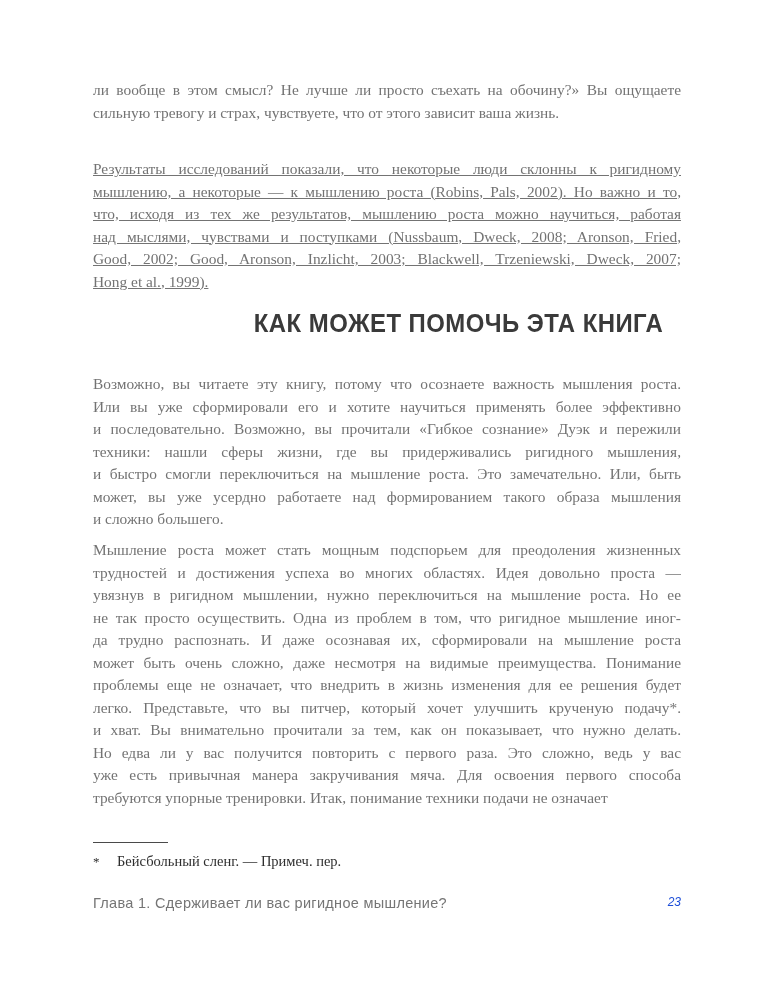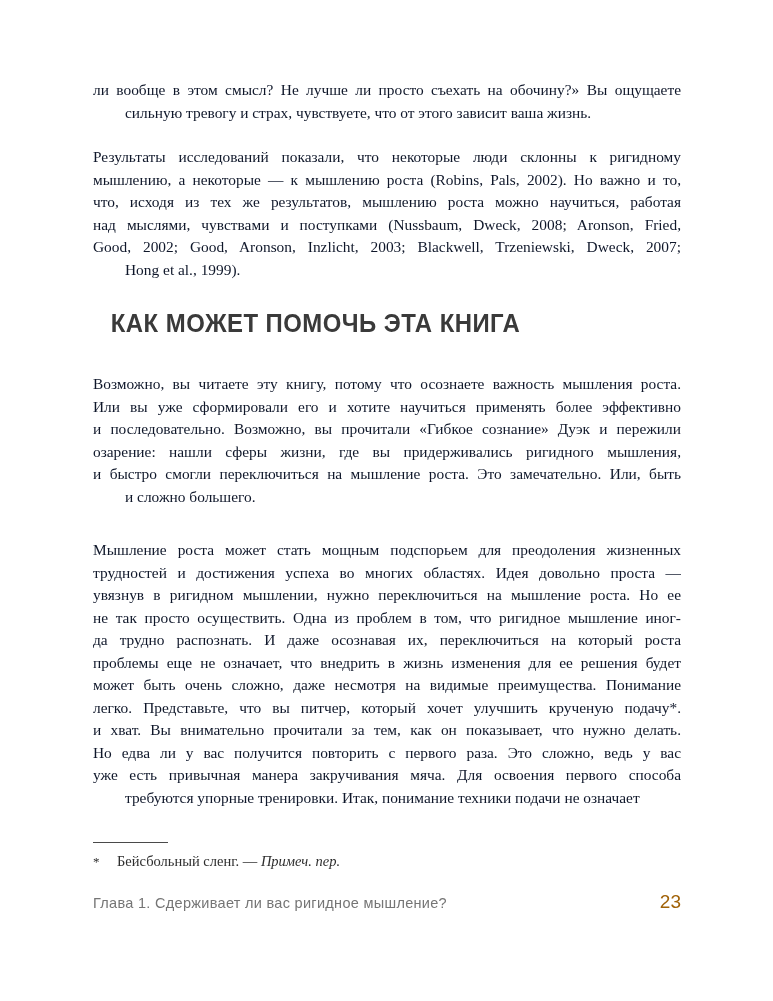--- a/index.html
+++ b/index.html
@@ -17,48 +17,47 @@
     overflow: hidden;
   }
   .textblock {
     position: absolute;
     left: 93px;
     width: 588px;
   }
   .para {
     font-size: 15.4px;
     line-height: 22.5px;
-    color: #0f172a;
+    color: #737373;
   }
   .tline {
     text-align: justify;
     text-align-last: justify;
   }
   .tline-last {
     text-align-last: left;
-    margin-left: 32px;
   }
   .section-heading {
     top: 306px;
-    text-align: left;
+    text-align: right;
   }
   .section-heading .heading-inner {
     display: inline-block;
     font-family: "Liberation Sans", sans-serif;
     font-weight: 700;
     font-size: 26px;
     line-height: 34px;
     color: #3a3a3a;
     letter-spacing: 0.5px;
     transform: scaleX(0.92);
     transform-origin: center;
     white-space: nowrap;
   }
   .p1 { top: 79px; }
-  .p2 { top: 146px; }
+  .p2 { top: 158px; text-decoration: underline; }
   .p3 { top: 373px; }
   .p4 { top: 539px; }
   .footnote-divider {
     position: absolute;
     left: 93px;
     top: 842px;
     width: 75px;
     height: 0;
     border-top: 1.5px solid #4a4a4a;
   }
@@ -67,42 +66,42 @@
     font-size: 14.5px;
     line-height: 20px;
     color: #2e2e2e;
   }
   .footnote-marker {
     display: inline-block;
     width: 24px;
     font-size: 13px;
   }
   .footnote-source {
-    font-style: italic;
   }
   .page-footer {
     top: 893px;
     font-family: "Liberation Sans", sans-serif;
     font-size: 14.5px;
     line-height: 20px;
     color: #757575;
     letter-spacing: 0.3px;
   }
   .running-title {
     position: absolute;
     left: 0;
     top: 0;
   }
   .page-number {
     position: absolute;
     right: 0;
     top: -1px;
-    color: #a16207;
-    font-size: 19px;
+    color: #1d4ed8;
+    font-size: 12px;
     letter-spacing: 0;
+    font-style: italic;
   }
 </style>
 </head>
 <body>
 
 <div class="book-page">
 
   <div class="textblock para p1">
       <div class="tline">ли вообще в этом смысл? Не лучше ли просто съехать на обочину?» Вы ощущаете</div>
       <div class="tline tline-last">сильную тревогу и страх, чувствуете, что от этого зависит ваша жизнь.</div>
@@ -118,33 +117,34 @@
     </div>
 
   <div class="textblock section-heading">
     <span class="heading-inner">КАК МОЖЕТ ПОМОЧЬ ЭТА КНИГА</span>
   </div>
 
   <div class="textblock para p3">
       <div class="tline">Возможно, вы читаете эту книгу, потому что осознаете важность мышления роста.</div>
       <div class="tline">Или вы уже сформировали его и хотите научиться применять более эффективно</div>
       <div class="tline">и последовательно. Возможно, вы прочитали «Гибкое сознание» Дуэк и пережили</div>
-      <div class="tline">озарение: нашли сферы жизни, где вы придерживались ригидного мышления,</div>
+      <div class="tline">техники: нашли сферы жизни, где вы придерживались ригидного мышления,</div>
       <div class="tline">и быстро смогли переключиться на мышление роста. Это замечательно. Или, быть</div>
+      <div class="tline">может, вы уже усердно работаете над формированием такого образа мышления</div>
       <div class="tline tline-last">и сложно большего.</div>
     </div>
 
   <div class="textblock para p4">
       <div class="tline">Мышление роста может стать мощным подспорьем для преодоления жизненных</div>
       <div class="tline">трудностей и достижения успеха во многих областях. Идея довольно проста —</div>
       <div class="tline">увязнув в ригидном мышлении, нужно переключиться на мышление роста. Но ее</div>
       <div class="tline">не так просто осуществить. Одна из проблем в том, что ригидное мышление иног-</div>
-      <div class="tline">да трудно распознать. И даже осознавая их, переключиться на который роста</div>
+      <div class="tline">да трудно распознать. И даже осознавая их, сформировали на мышление роста</div>
+      <div class="tline">может быть очень сложно, даже несмотря на видимые преимущества. Понимание</div>
       <div class="tline">проблемы еще не означает, что внедрить в жизнь изменения для ее решения будет</div>
-      <div class="tline">может быть очень сложно, даже несмотря на видимые преимущества. Понимание</div>
       <div class="tline">легко. Представьте, что вы питчер, который хочет улучшить крученую подачу*.</div>
       <div class="tline">и хват. Вы внимательно прочитали за тем, как он показывает, что нужно делать.</div>
       <div class="tline">Но едва ли у вас получится повторить с первого раза. Это сложно, ведь у вас</div>
       <div class="tline">уже есть привычная манера закручивания мяча. Для освоения первого способа</div>
       <div class="tline tline-last">требуются упорные тренировки. Итак, понимание техники подачи не означает</div>
     </div>
 
   <div class="footnote-divider"></div>
 
   <div class="textblock footnote">

